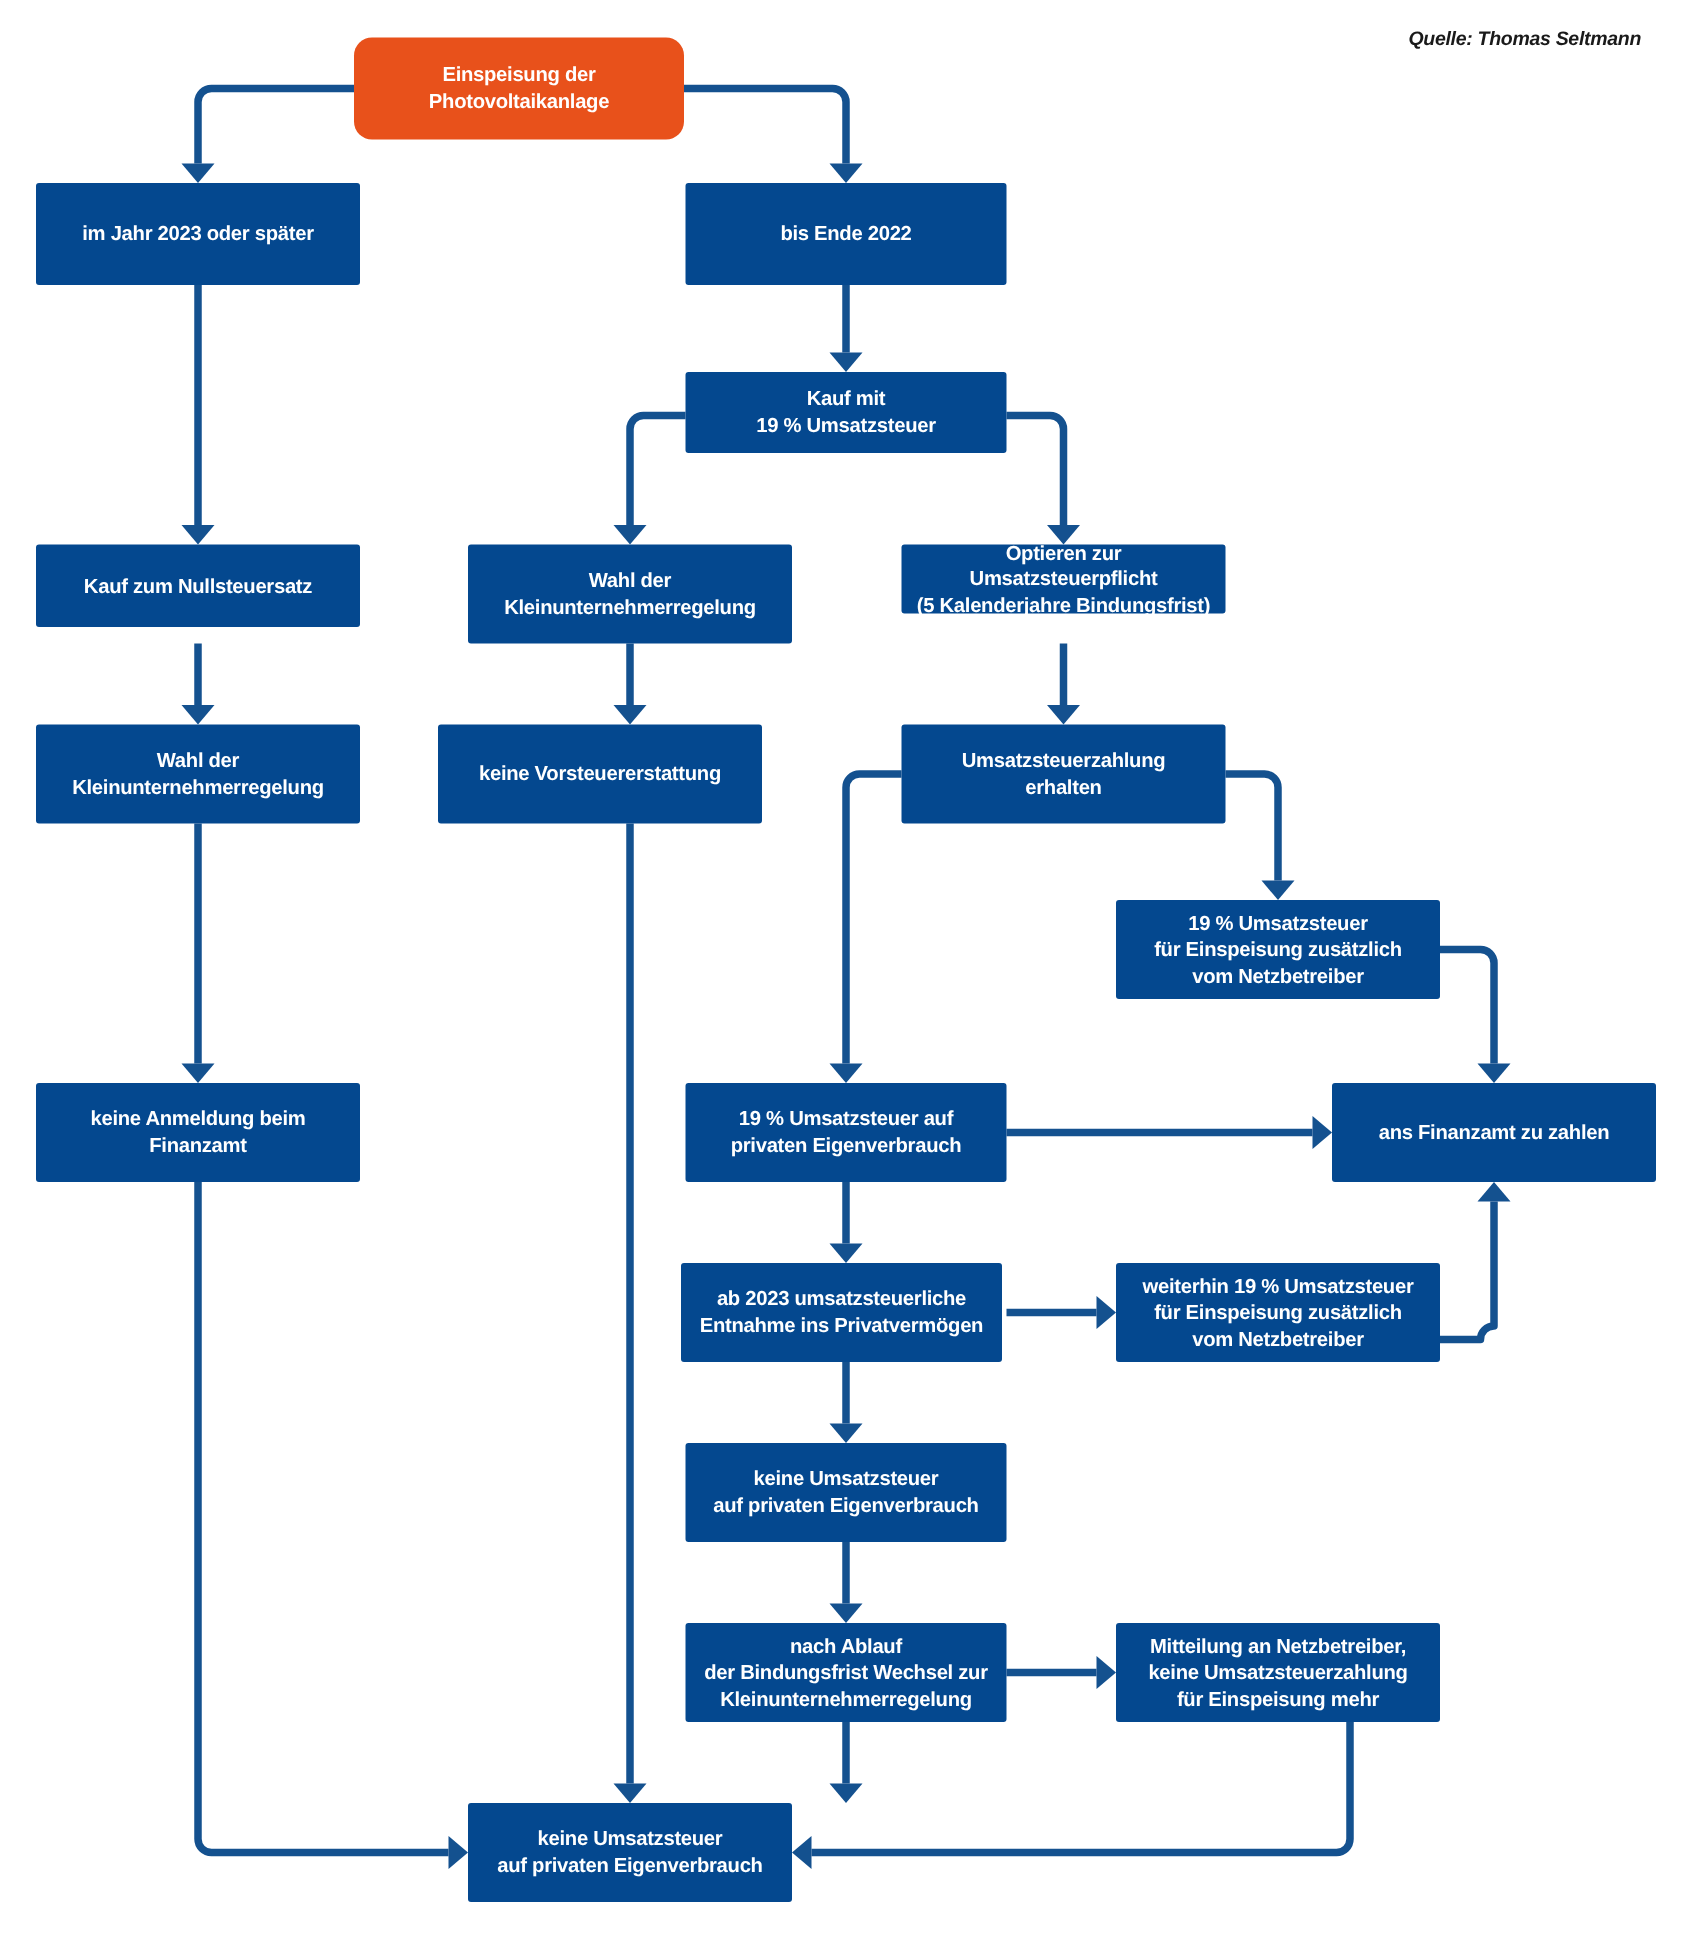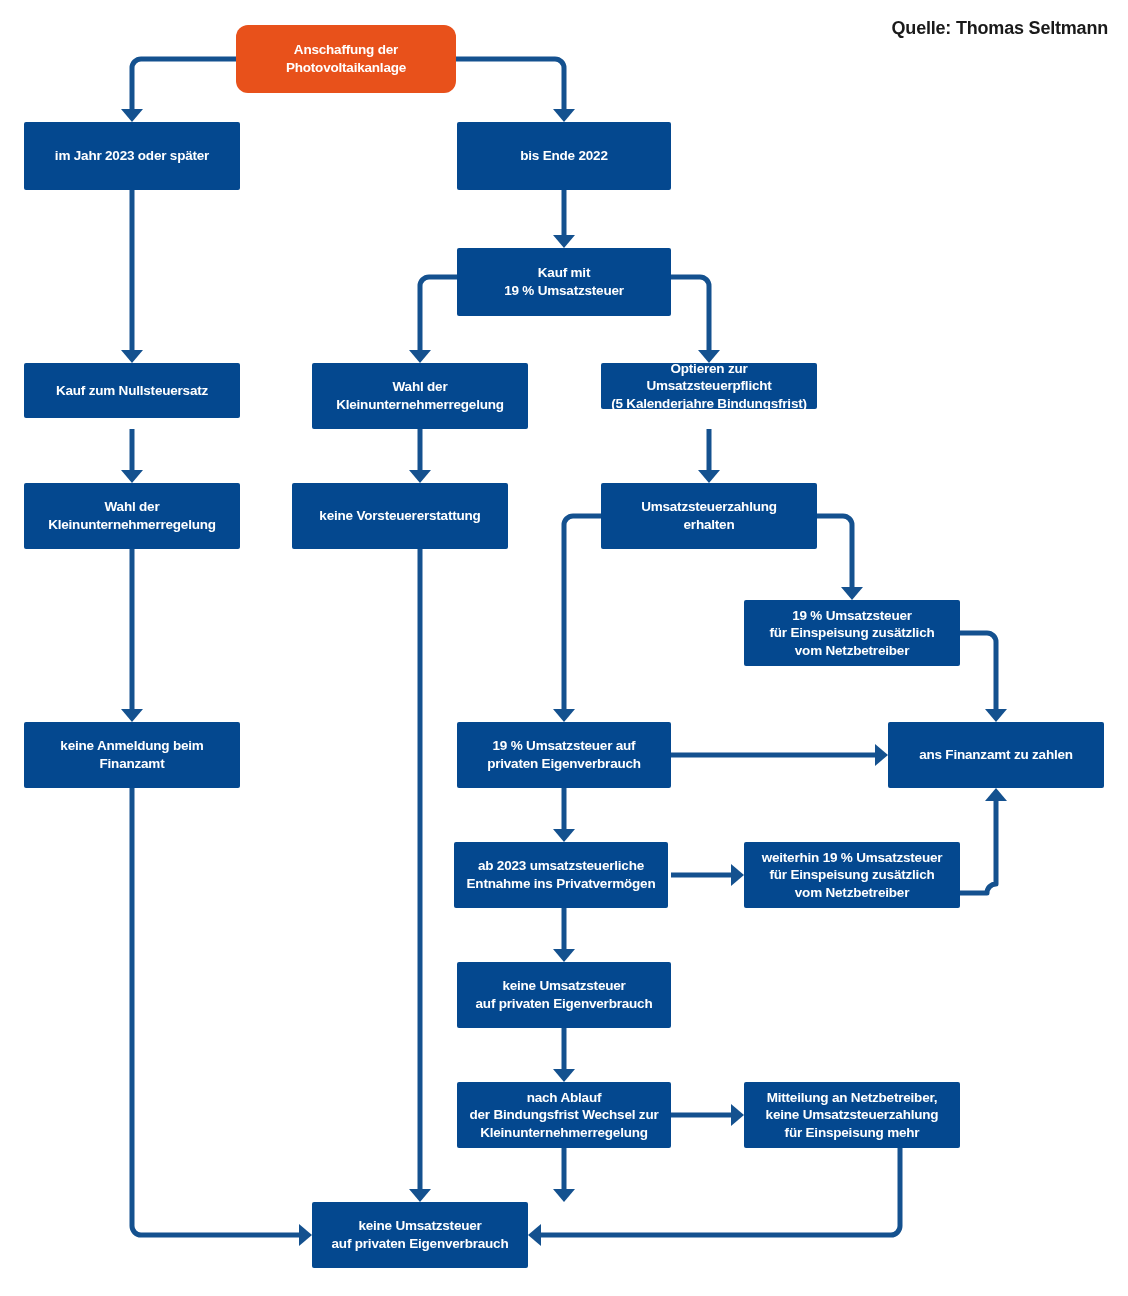--- a/index.html
+++ b/index.html
@@ -42,26 +42,27 @@
     letter-spacing: -0.2px;
     padding: 2px 6px;
     white-space: pre-line;
   }
   .node-box.start {
     background: #e8511b;
     border-radius: 12px;
   }
   .source-note {
     position: absolute;
-    right: 20px;
+    right: 34px;
     top: 18px;
-    font-size: 18px;
+    font-size: 13px;
     font-weight: bold;
     color: #1a1a1a;
     letter-spacing: -0.2px;
+    font-style: italic;
   }
 </style>
 </head>
 <body>
 
 <div id="flow-root">
 
   <svg id="flow-svg" viewBox="0 0 1128 1296" xmlns="http://www.w3.org/2000/svg">
     <defs>
       <marker id="arrow-down" markerWidth="16" markerHeight="12" refX="8" refY="11" orient="0" markerUnits="userSpaceOnUse">
@@ -118,25 +119,25 @@
         <path d="M731,1104 L731,1126 L744,1115 Z"></path>
         <path d="M299,1224 L299,1246 L312,1235 Z"></path>
         <path d="M409,1189 L431,1189 L420,1202 Z"></path>
         <path d="M541,1224 L541,1246 L528,1235 Z"></path>
       </g>
   </svg>
 
   <div class="source-note">Quelle: Thomas Seltmann</div>
 
   <div id="node-layer">
-      <div class="node-box start" style="left: 236px; top: 25px; width: 220px; height: 68px;">Anschaffung der
+      <div class="node-box start" style="left: 236px; top: 25px; width: 220px; height: 68px;">Einspeisung der
 Photovoltaikanlage</div>
       <div class="node-box" style="left: 24px; top: 122px; width: 216px; height: 68px;">im Jahr 2023 oder später</div>
       <div class="node-box" style="left: 457px; top: 122px; width: 214px; height: 68px;">bis Ende 2022</div>
-      <div class="node-box" style="left: 457px; top: 248px; width: 214px; height: 68px;">Kauf mit
+      <div class="node-box" style="left: 457px; top: 248px; width: 214px; height: 54px;">Kauf mit
 19 % Umsatzsteuer</div>
       <div class="node-box" style="left: 24px; top: 363px; width: 216px; height: 55px;">Kauf zum Nullsteuersatz</div>
       <div class="node-box" style="left: 312px; top: 363px; width: 216px; height: 66px;">Wahl der
 Kleinunternehmerregelung</div>
       <div class="node-box" style="left: 601px; top: 363px; width: 216px; height: 46px;">Optieren zur
 Umsatzsteuerpflicht
 (5 Kalenderjahre Bindungsfrist)</div>
       <div class="node-box" style="left: 24px; top: 483px; width: 216px; height: 66px;">Wahl der
 Kleinunternehmerregelung</div>
       <div class="node-box" style="left: 292px; top: 483px; width: 216px; height: 66px;">keine Vorsteuererstattung</div>

